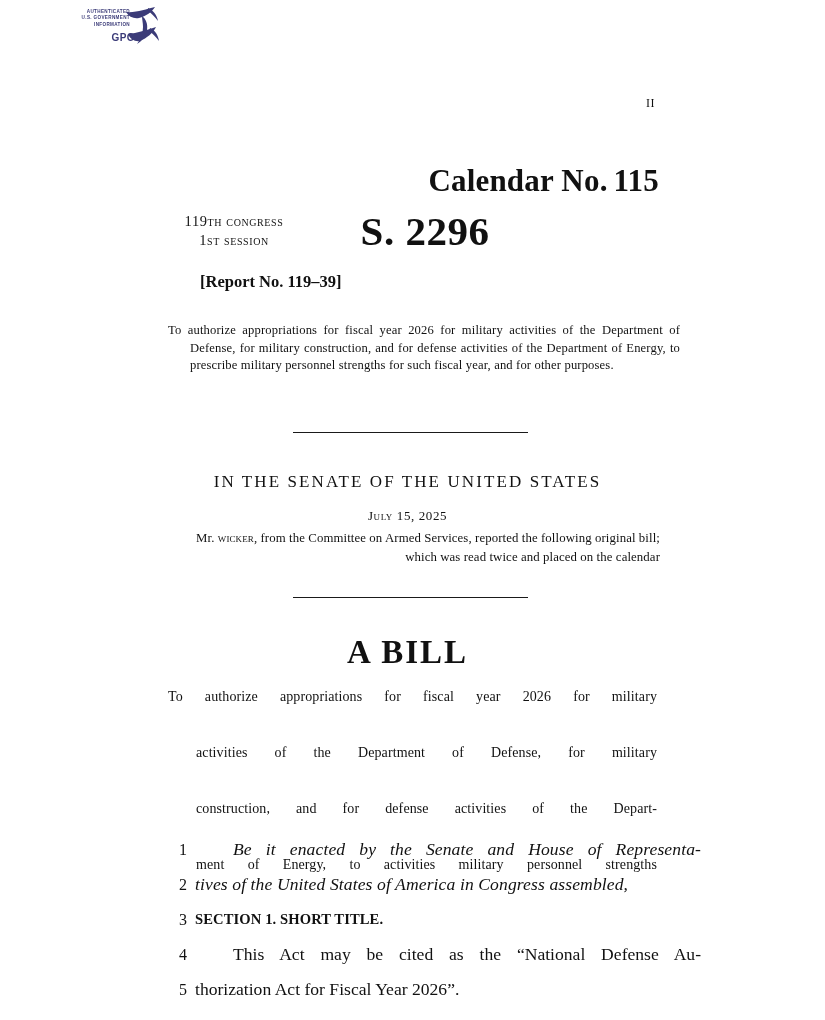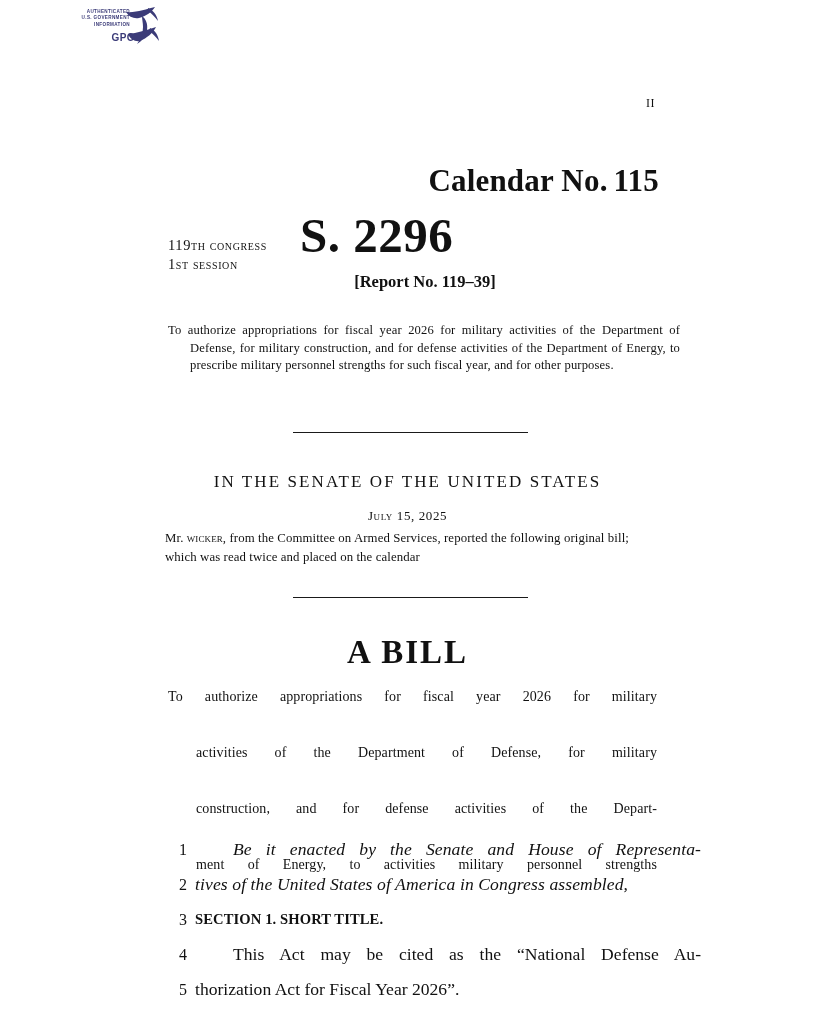--- a/index.html
+++ b/index.html
@@ -90,49 +90,47 @@
   .calendar-no .num {
     margin-left: 6px;
     margin-top: 28px;
   }
 
   .congress-block {
     position: absolute;
     top: 212px;
     left: 168px;
     width: 132px;
-    text-align: left;
+    text-align: center;
     line-height: 19px;
-    margin-top: 24px;
   }
   .congress-line {
     font-size: 14.5px;
     letter-spacing: 0.6px;
     font-variant: small-caps;
     text-transform: lowercase;
   }
   .congress-line.l1::first-letter { text-transform: none; }
 
   .bill-number {
     position: absolute;
     top: 207px;
     left: 300px;
     width: 250px;
-    text-align: left;
-    font-size: 49px;
+    text-align: center;
+    font-size: 41px;
     font-weight: 700;
     letter-spacing: 0.5px;
   }
 
   .report-no {
     position: absolute;
     top: 272px;
     left: 200px;
     width: 450px;
-    text-align: center;
     font-size: 16.5px;
     font-weight: 700;
   }
 
   .summary {
     position: absolute;
     top: 322px;
     left: 168px;
     width: 490px;
     font-size: 12.6px;
@@ -176,21 +174,21 @@
     text-transform: lowercase;
     transform: translateX(-5px);
   }
   .date-line::first-letter { text-transform: none; }
 
   .sponsor {
     position: absolute;
     top: 529px;
     left: 165px;
     width: 495px;
-    text-align: left;
+    text-align: right;
     font-size: 12.8px;
     line-height: 19px;
     letter-spacing: 0.1px;
   }
   .sponsor .smallcaps {
     font-variant: small-caps;
     text-transform: lowercase;
   }
   .sponsor .smallcaps::first-letter { text-transform: none; }
 

